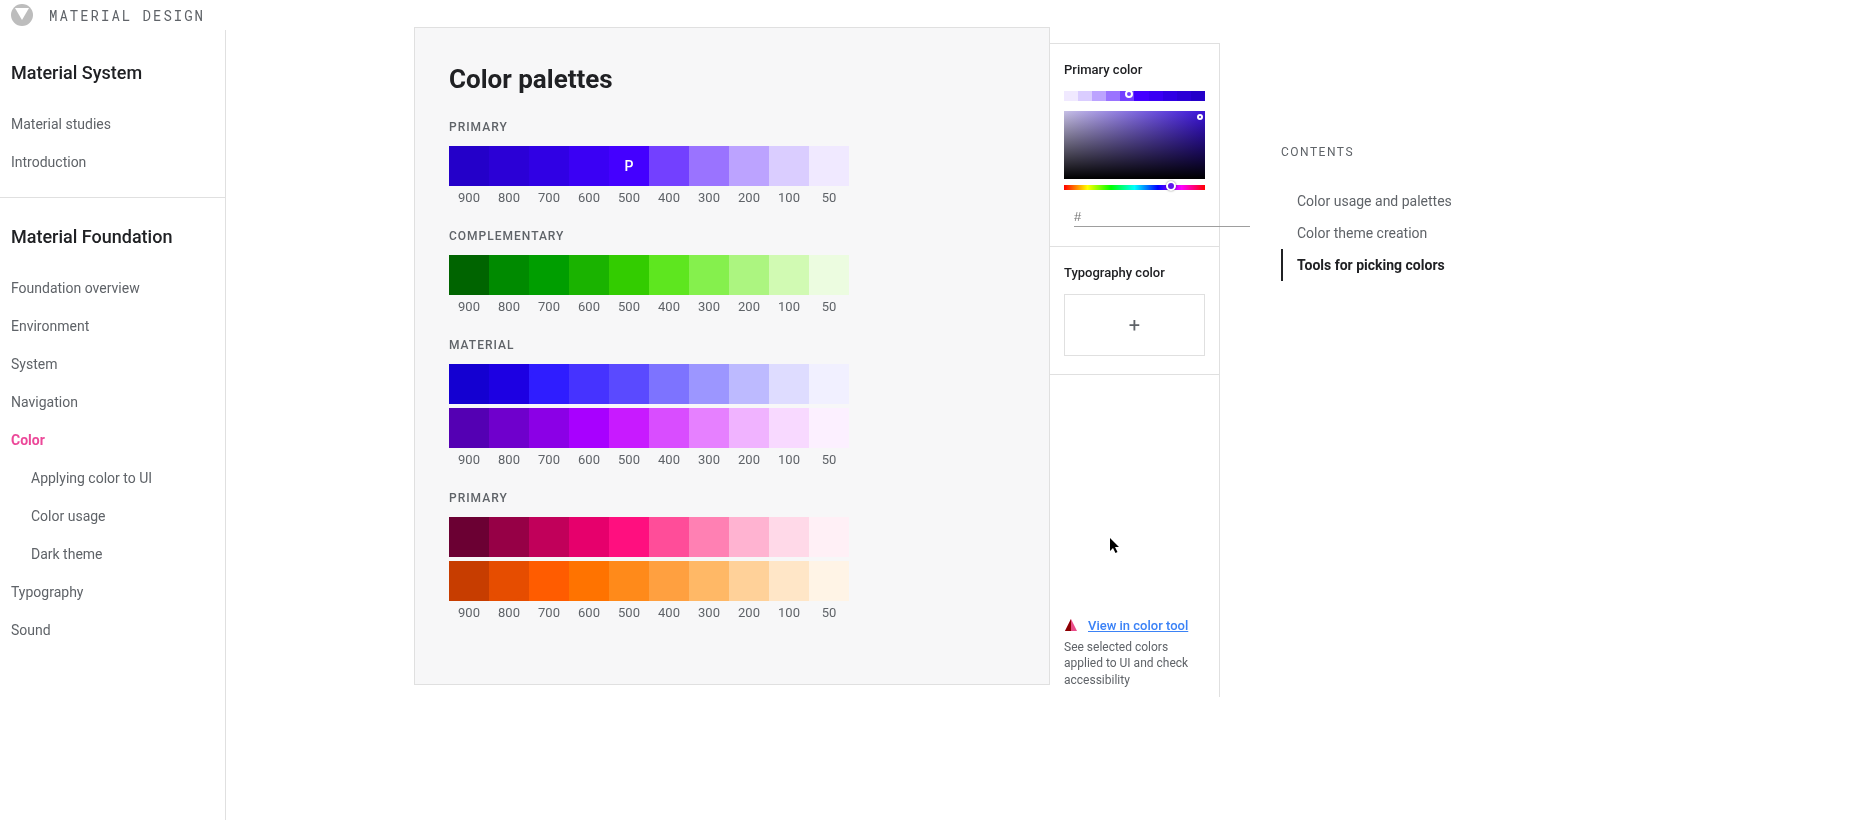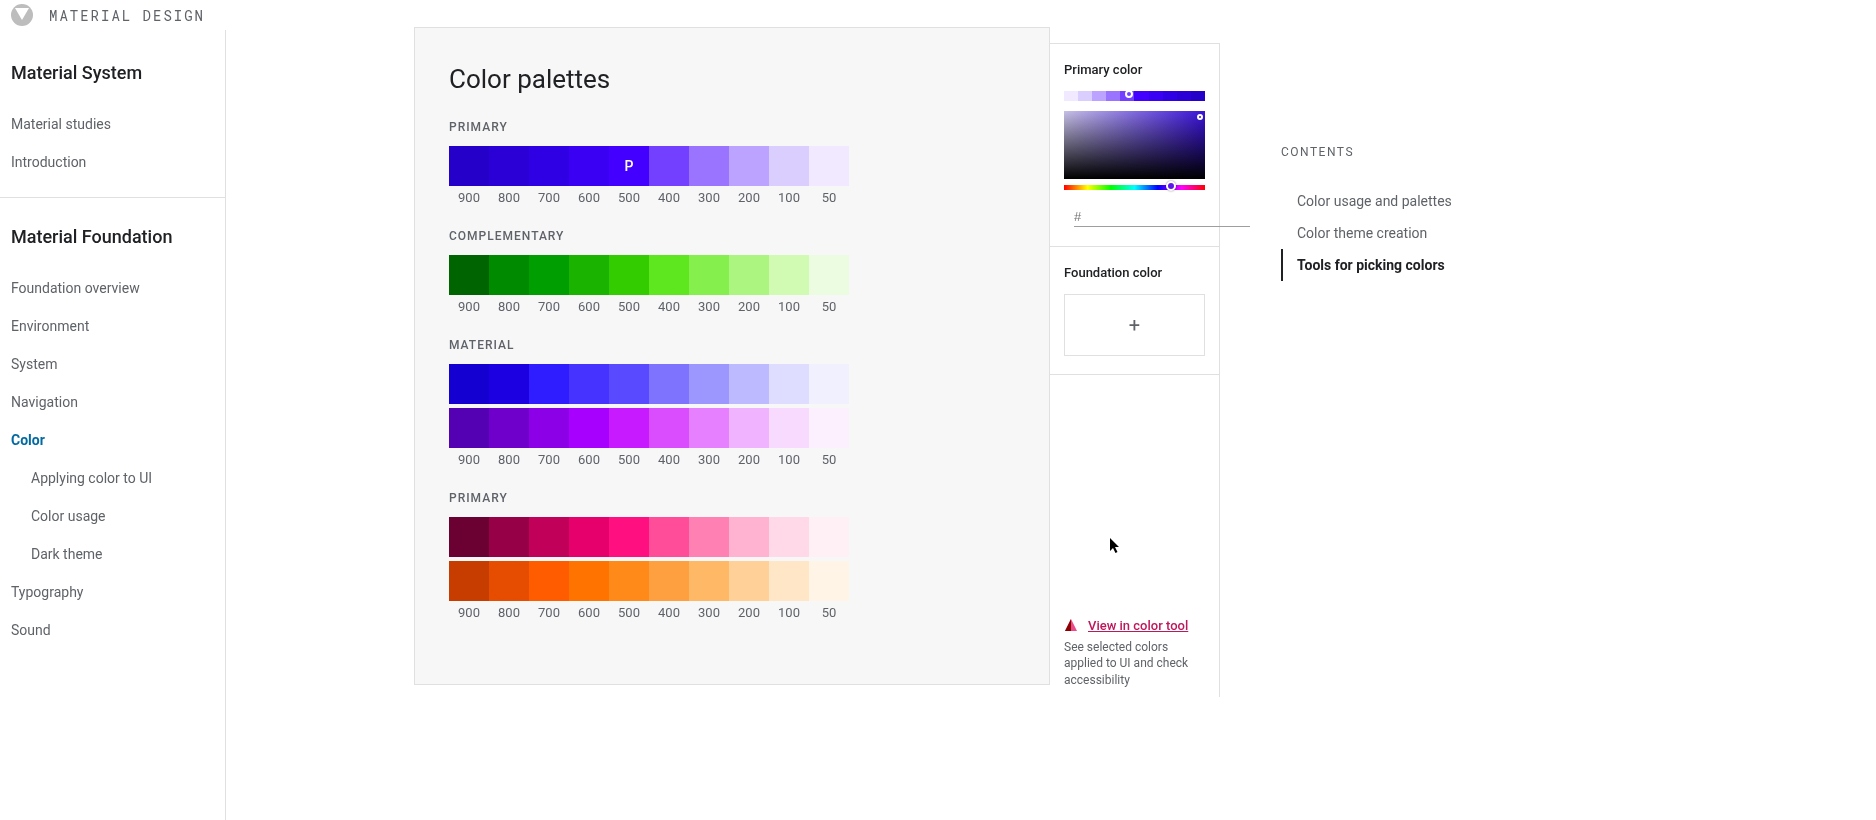--- a/index.html
+++ b/index.html
@@ -48,42 +48,42 @@
   padding: 0 11px 22px 11px;
 }
 .nav-item {
   font-size: 14px;
   color: #5f6368;
   padding: 11px 11px;
   cursor: pointer;
 }
 .nav-item.sub { padding-left: 31px; }
 .nav-item.active { font-weight: 700; color: #202124; }
-.nav-item.parent-active { font-weight: 700; color: #0369a1; }
+.nav-item.parent-active { font-weight: 700; color: #ec4899; }
 .nav-divider {
   border-top: 1px solid #e0e0e0;
   margin: 16px 0 28px 0;
 }
 
 .main {
   position: absolute;
   left: 226px; top: 27px; right: 0; bottom: 0;
 }
 .card {
   position: absolute;
   left: 188px;
   top: 0;
   width: 636px;
   border: 1px solid #e0e0e0;
   background: #f7f7f8;
   padding: 36px 34px 40px 34px;
 }
 .card h2 {
   font-size: 26px;
-  font-weight: 400;
+  font-weight: 700;
   margin-bottom: 26px;
 }
 .palette-label {
   font-size: 12px;
   letter-spacing: 1px;
   color: #5f6368;
   font-weight: 500;
   margin-bottom: 12px;
 }
 .swatch-row {
@@ -183,21 +183,21 @@
   display:flex;align-items:center;justify-content:center;
   color:#5f6368;font-size:20px;cursor:pointer;
 }
 .tool-bottom {
   position:absolute;bottom:0;left:0;right:0;
   padding:12px 14px 8px 14px;
 }
 .view-link {
   display:flex;align-items:center;gap:10px;
   font-size:13px;font-weight:500;text-decoration:underline;
-  color:#be185d;cursor:pointer;margin-bottom:6px;
+  color:#3b82f6;cursor:pointer;margin-bottom:6px;
 }
 .view-icon{width:14px;height:14px;}
 .tool-desc {font-size:12px;color:#5f6368;line-height:1.4;}
 
 .toc {
   position:absolute;left:1055px;top:118px;width:260px;
 }
 .toc-title {
   font-size:12px;letter-spacing:1.5px;color:#5f6368;
   margin-bottom:26px;
@@ -408,21 +408,21 @@
       </div>
       <div class="hue-bar">
         <div class="hue-thumb"></div>
       </div>
       <div class="hex-row">
         <div class="hex-dot" id="hexdot" style="background: rgb(90, 23, 235);"></div>
         <input class="hex-input" placeholder="#" style="">
       </div>
     </div>
     <div class="tool-block">
-      <div class="tool-label">Foundation color</div>
+      <div class="tool-label">Typography color</div>
       <div class="sec-btn">
           <span>+</span>
         </div>
     </div>
     <div class="tool-bottom">
       <div class="view-link">
         <svg class="view-icon" viewBox="0 0 14 14">
             <polygon points="7,1 13,13 1,13" fill="#ea4c89"></polygon>
             <polygon points="7,1 7,13 1,13" fill="#8b0000"></polygon>
           </svg>

